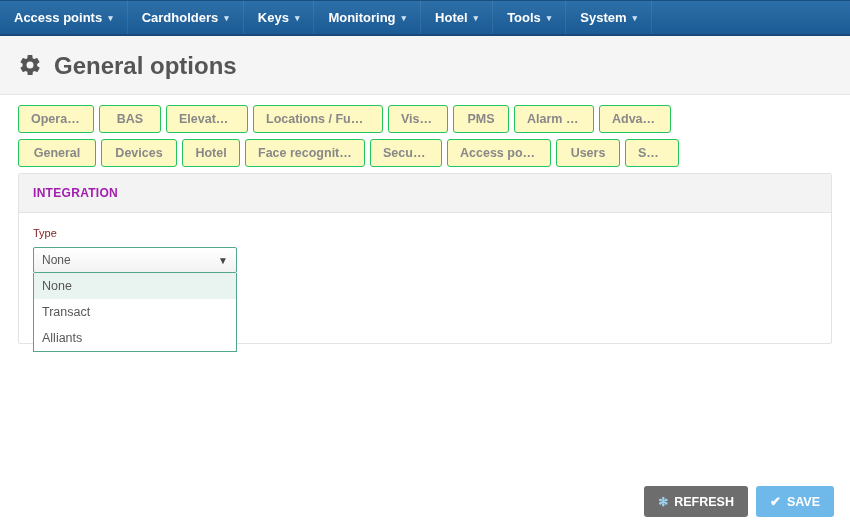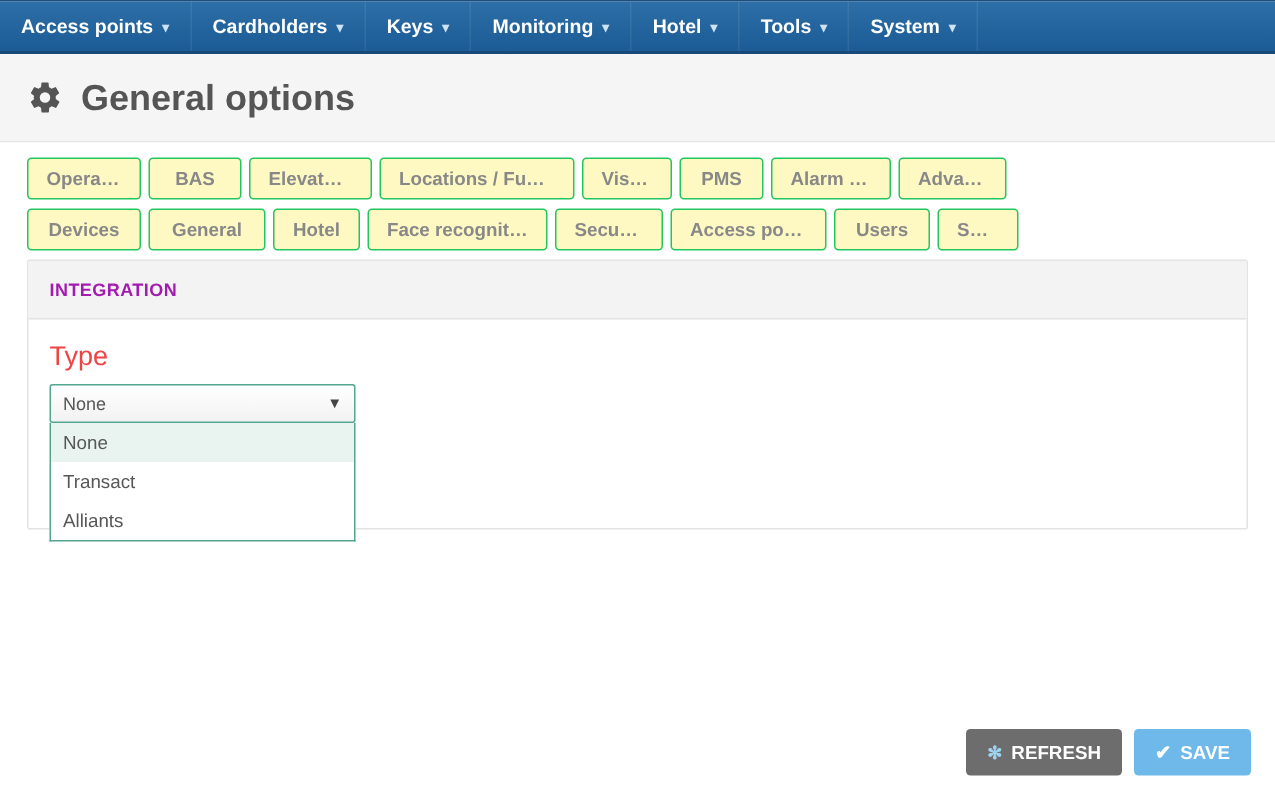--- a/index.html
+++ b/index.html
@@ -96,22 +96,22 @@
       font-size: 12px;
       padding: 12px 14px;
       border-bottom: 1px solid #e3e3e3;
       letter-spacing: 0.3px;
     }
     .panel-body {
       padding: 14px 14px 70px 14px;
       position: relative;
     }
     .field-label {
-      color: #ef4444;
-      font-size: 18px;
+      color: #7f1d1d;
+      font-size: 11px;
       margin-bottom: 8px;
     }
     .select-box {
       width: 204px;
       height: 26px;
       border: 1px solid #52a68e;
       border-radius: 2px;
       background: linear-gradient(to bottom, #ffffff, #f2f2f2);
       display: flex;
       align-items: center;
@@ -223,22 +223,22 @@
     <div class="tab" style="width:62px"><span>BAS</span></div>
     <div class="tab" style="width:82px"><span>Elevators…</span></div>
     <div class="tab" style="width:130px"><span>Locations / Functi…</span></div>
     <div class="tab" style="width:60px"><span>Visit…</span></div>
     <div class="tab" style="width:56px"><span>PMS</span></div>
     <div class="tab" style="width:80px"><span>Alarm eve…</span></div>
     <div class="tab" style="width:72px"><span>Advan…</span></div>
   </div>
 
   <div class="tabs-row">
+    <div class="tab" style="width:78px"><span>General</span></div>
     <div class="tab" style="width:76px"><span>Devices</span></div>
-    <div class="tab" style="width:78px"><span>General</span></div>
     <div class="tab" style="width:58px"><span>Hotel</span></div>
     <div class="tab" style="width:120px"><span>Face recognition</span></div>
     <div class="tab" style="width:72px"><span>Security</span></div>
     <div class="tab" style="width:104px"><span>Access points</span></div>
     <div class="tab" style="width:64px"><span>Users</span></div>
     <div class="tab" style="width:54px"><span>SHIP</span></div>
   </div>
 
   <div class="panel">
     <div class="panel-header">INTEGRATION</div>

